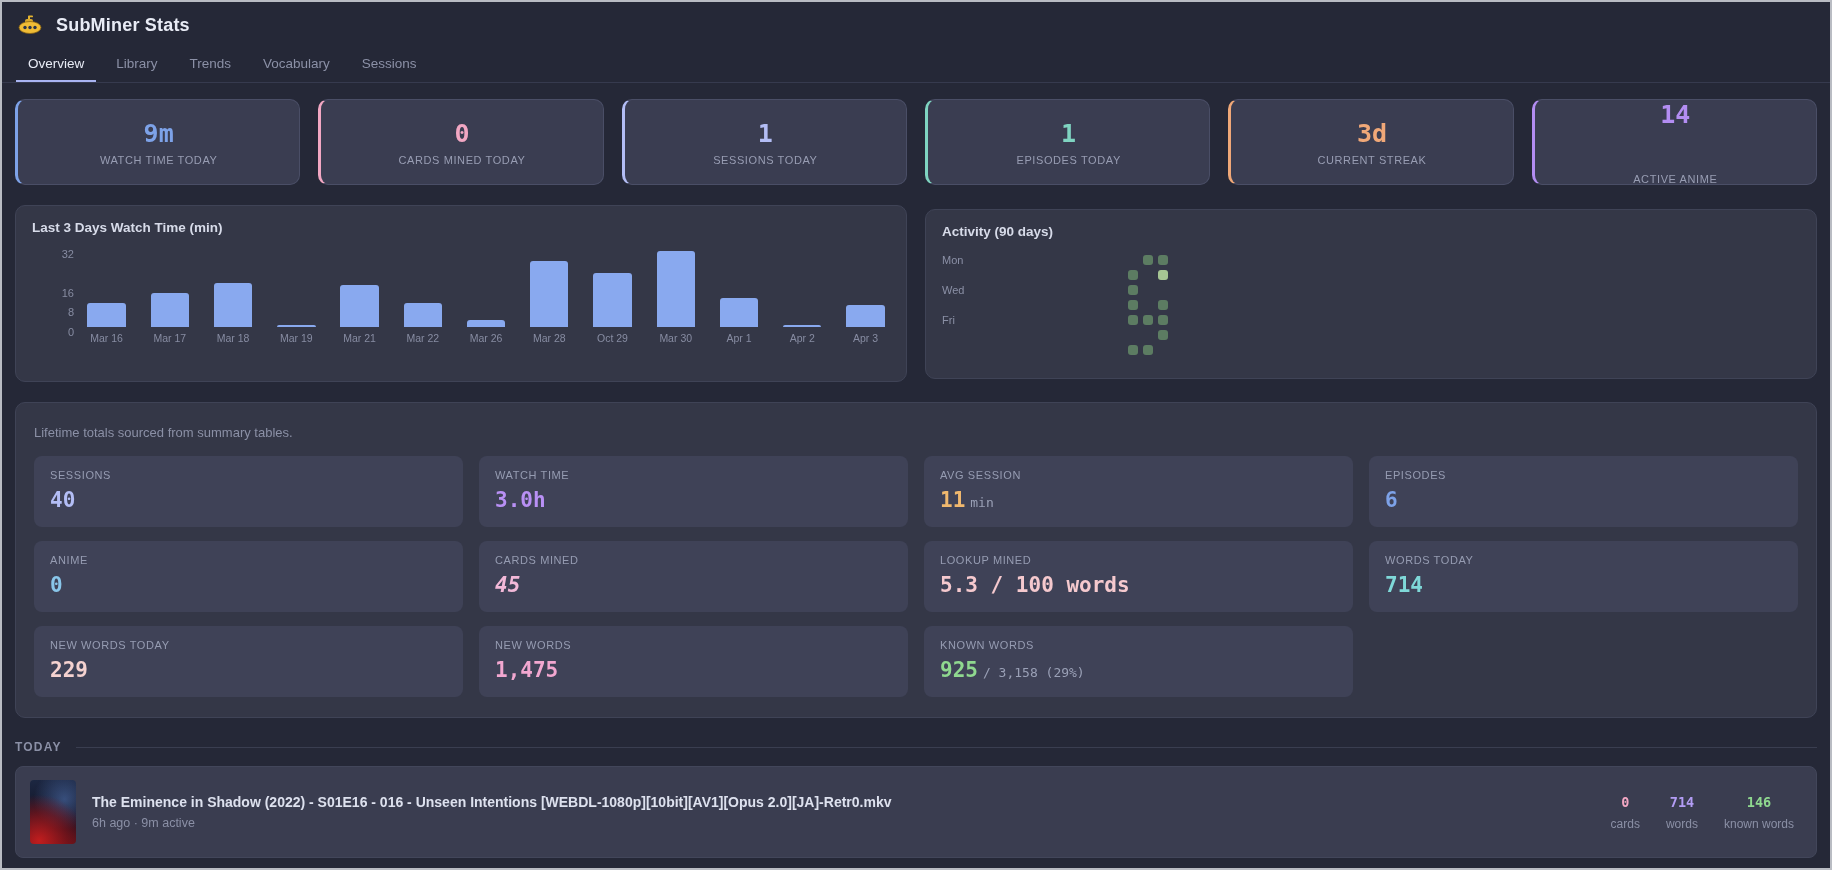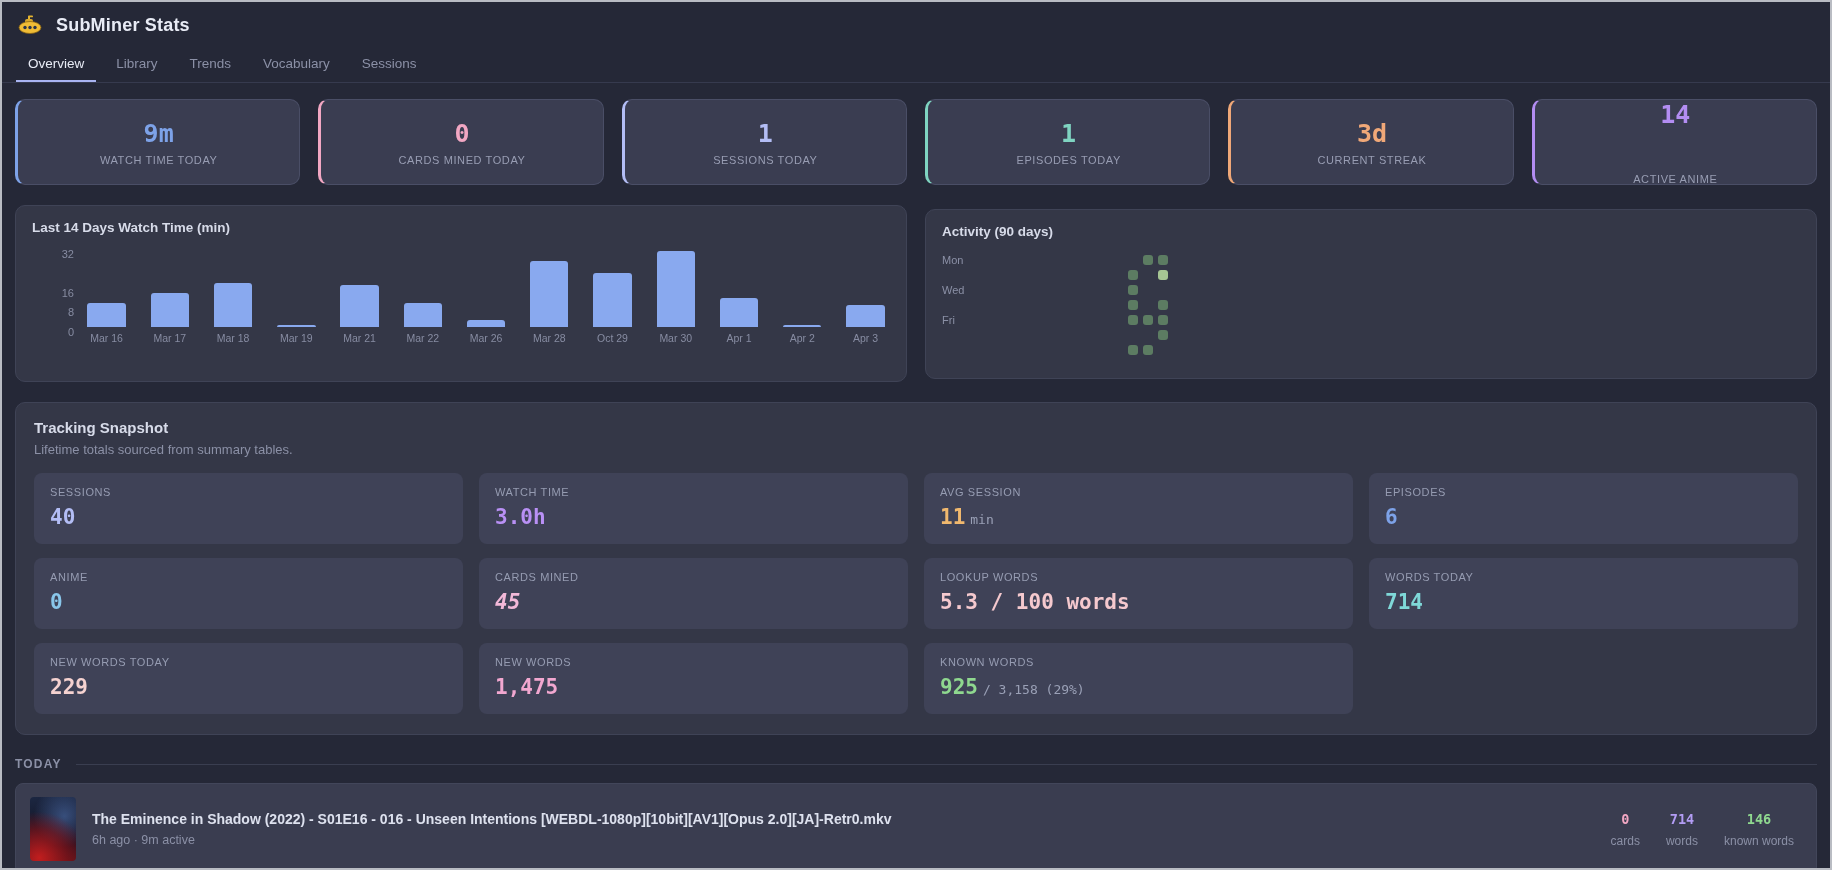--- a/index.html
+++ b/index.html
@@ -124,21 +124,21 @@
         <div class="stat-label">CURRENT STREAK</div>
       </div>
       <div class="stat-card" style="border-left-color: rgb(179, 141, 242); gap: 44px;">
         <div class="stat-value" style="color: rgb(179, 141, 242);">14</div>
         <div class="stat-label">ACTIVE ANIME</div>
       </div>
     </div>
 
   <div class="panels-row">
     <div class="panel chart-panel">
-      <div class="panel-title">Last 14 Days Watch Time (min)</div>
+      <div class="panel-title">Last 3 Days Watch Time (min)</div>
       <div class="chart-area">
           <span class="y-tick" style="bottom: 13px;">0</span>
           <span class="y-tick" style="bottom: 32.6px;">8</span>
           <span class="y-tick" style="bottom: 52.2px;">16</span>
           <span class="y-tick" style="bottom: 91.4px;">32</span>
           <div class="cols">
             <div class="col">
               <div class="bar-wrap">
                 <div class="bar" style="height: 24.5px; background: rgb(137, 169, 239);"></div>
               </div>
@@ -240,21 +240,20 @@
             <div class="hm-cell" style="grid-area: 5 / 13; background: rgb(92, 124, 98);"></div>
             <div class="hm-cell" style="grid-area: 6 / 13; background: rgb(92, 124, 98);"></div>
             <div class="hm-cell" style="grid-area: 7 / 11; background: rgb(92, 124, 98);"></div>
             <div class="hm-cell" style="grid-area: 7 / 12; background: rgb(92, 124, 98);"></div>
           </div>
       </div>
     </div>
   </div>
 
   <div class="panel snapshot">
-    <div class="panel-title" style="font-size:15px">Tracking Snapshot</div>
     <div class="snapshot-sub">Lifetime totals sourced from summary tables.</div>
     <div class="tiles">
         <div class="tile">
           <div class="tile-label">SESSIONS</div>
           <div class="tile-value" style="color: rgb(179, 189, 245);">40</div>
         </div>
         <div class="tile">
           <div class="tile-label">WATCH TIME</div>
           <div class="tile-value" style="color: rgb(185, 144, 245);">3.0h</div>
         </div>
@@ -268,21 +267,21 @@
         </div>
         <div class="tile">
           <div class="tile-label">ANIME</div>
           <div class="tile-value" style="color: rgb(137, 198, 234);">0</div>
         </div>
         <div class="tile">
           <div class="tile-label">CARDS MINED</div>
           <div class="tile-value" style="color: rgb(242, 184, 216); font-style: italic;">45</div>
         </div>
         <div class="tile">
-          <div class="tile-label">LOOKUP WORDS</div>
+          <div class="tile-label">LOOKUP MINED</div>
           <div class="tile-value" style="color: rgb(245, 201, 206);">5.3 / 100 words</div>
         </div>
         <div class="tile">
           <div class="tile-label">WORDS TODAY</div>
           <div class="tile-value" style="color: rgb(127, 216, 216);">714</div>
         </div>
         <div class="tile">
           <div class="tile-label">NEW WORDS TODAY</div>
           <div class="tile-value" style="color: rgb(245, 210, 208);">229</div>
         </div>

